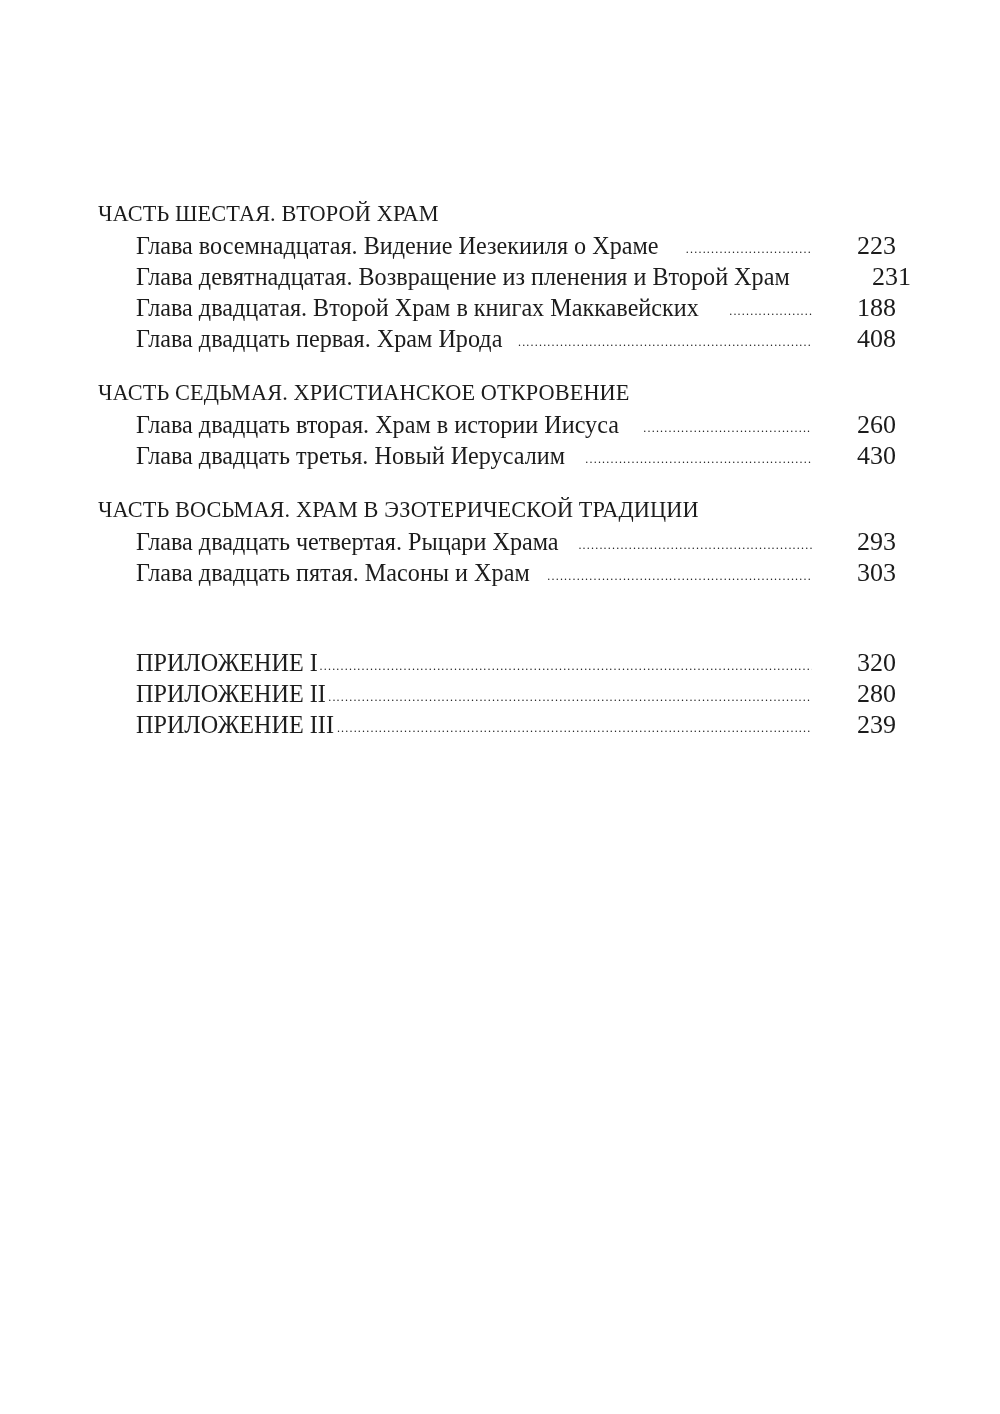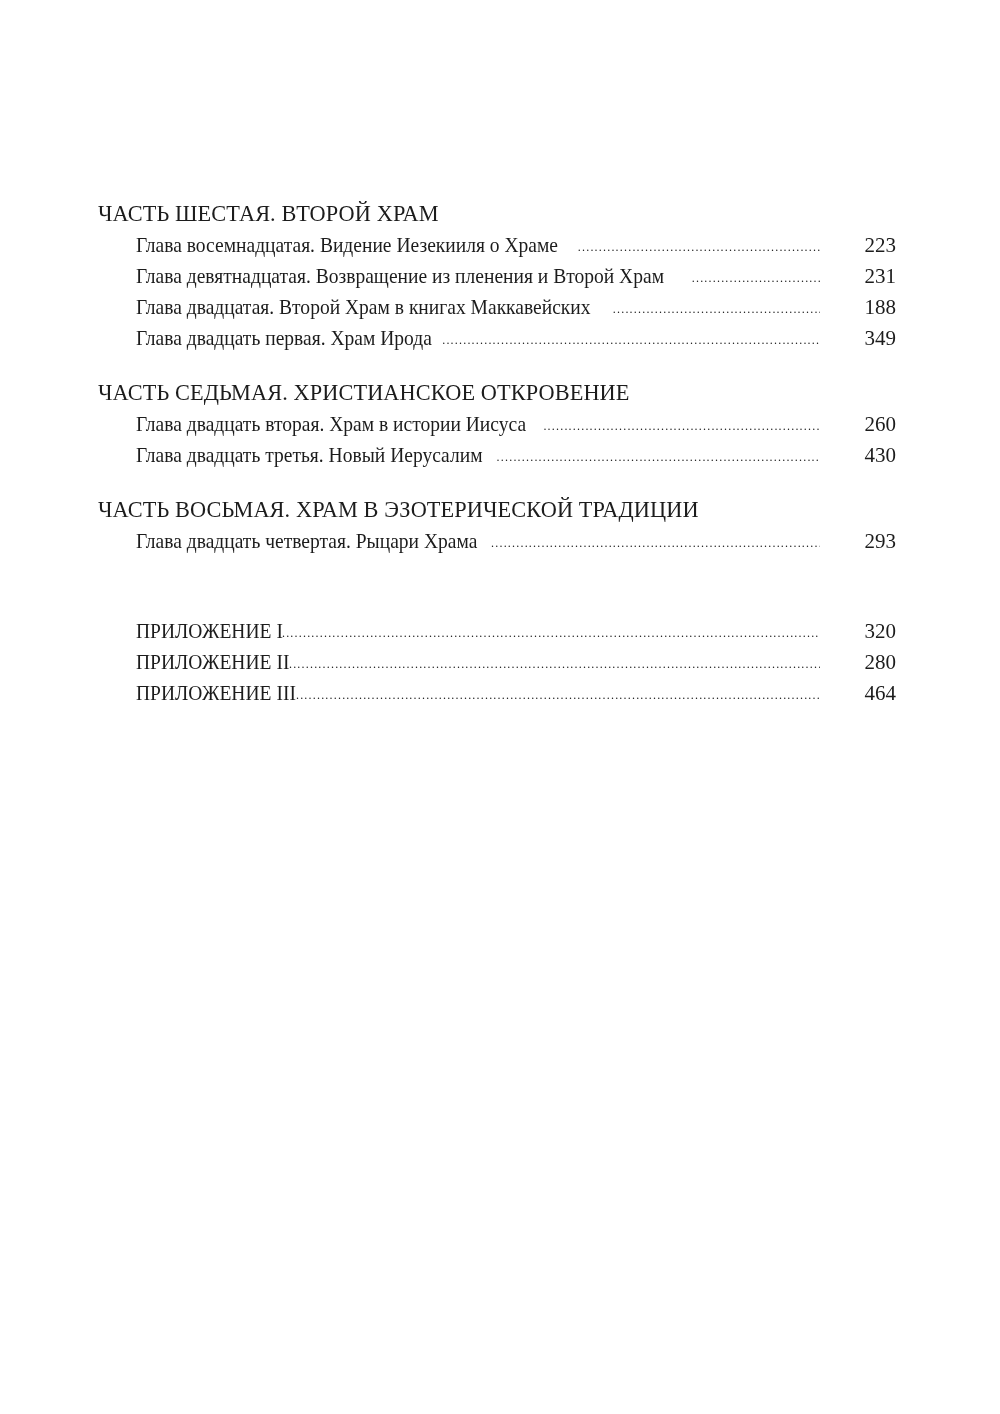--- a/index.html
+++ b/index.html
@@ -36,21 +36,21 @@
       transform-origin: left center;
     }
     .entries {
       margin: 0;
       padding: 0;
       list-style: none;
     }
     .entry {
       display: flex;
       align-items: baseline;
-      font-size: 21px;
+      font-size: 26px;
       line-height: 31px;
       height: 31px;
       padding-left: 38px;
     }
     .entry .label {
       white-space: nowrap;
       flex: 0 0 auto;
       transform: scaleX(0.93);
       transform-origin: left center;
       margin-right: -14px;
@@ -98,21 +98,21 @@
         <span class="page">231</span>
       </li>
       <li class="entry">
         <span class="label">Глава двадцатая. Второй Храм в книгах Маккавейских</span>
         <span class="leader"></span>
         <span class="page">188</span>
       </li>
       <li class="entry">
         <span class="label">Глава двадцать первая. Храм Ирода</span>
         <span class="leader"></span>
-        <span class="page">349</span>
+        <span class="page">408</span>
       </li>
     </ul>
   </section>
 
   <div class="part-gap-1"></div>
 
   <section class="part">
     <h2 class="part-title">ЧАСТЬ СЕДЬМАЯ. ХРИСТИАНСКОЕ ОТКРОВЕНИЕ</h2>
     <ul class="entries">
       <li class="entry">
@@ -131,20 +131,25 @@
   <div class="part-gap-2"></div>
 
   <section class="part">
     <h2 class="part-title">ЧАСТЬ ВОСЬМАЯ. ХРАМ В ЭЗОТЕРИЧЕСКОЙ ТРАДИЦИИ</h2>
     <ul class="entries">
       <li class="entry">
         <span class="label">Глава двадцать четвертая. Рыцари Храма</span>
         <span class="leader"></span>
         <span class="page">293</span>
       </li>
+      <li class="entry">
+        <span class="label">Глава двадцать пятая. Масоны и Храм</span>
+        <span class="leader"></span>
+        <span class="page">303</span>
+      </li>
     </ul>
   </section>
 
   <div class="standalone-gap"></div>
 
 
   <div class="standalone-gap-2"></div>
 
   <ul class="entries">
     <li class="entry">
@@ -153,17 +158,17 @@
       <span class="page">320</span>
     </li>
     <li class="entry">
       <span class="label">ПРИЛОЖЕНИЕ II</span>
       <span class="leader"></span>
       <span class="page">280</span>
     </li>
     <li class="entry">
       <span class="label">ПРИЛОЖЕНИЕ III</span>
       <span class="leader"></span>
-      <span class="page">464</span>
+      <span class="page">239</span>
     </li>
   </ul>
 
 </div>
 
 </body></html>

